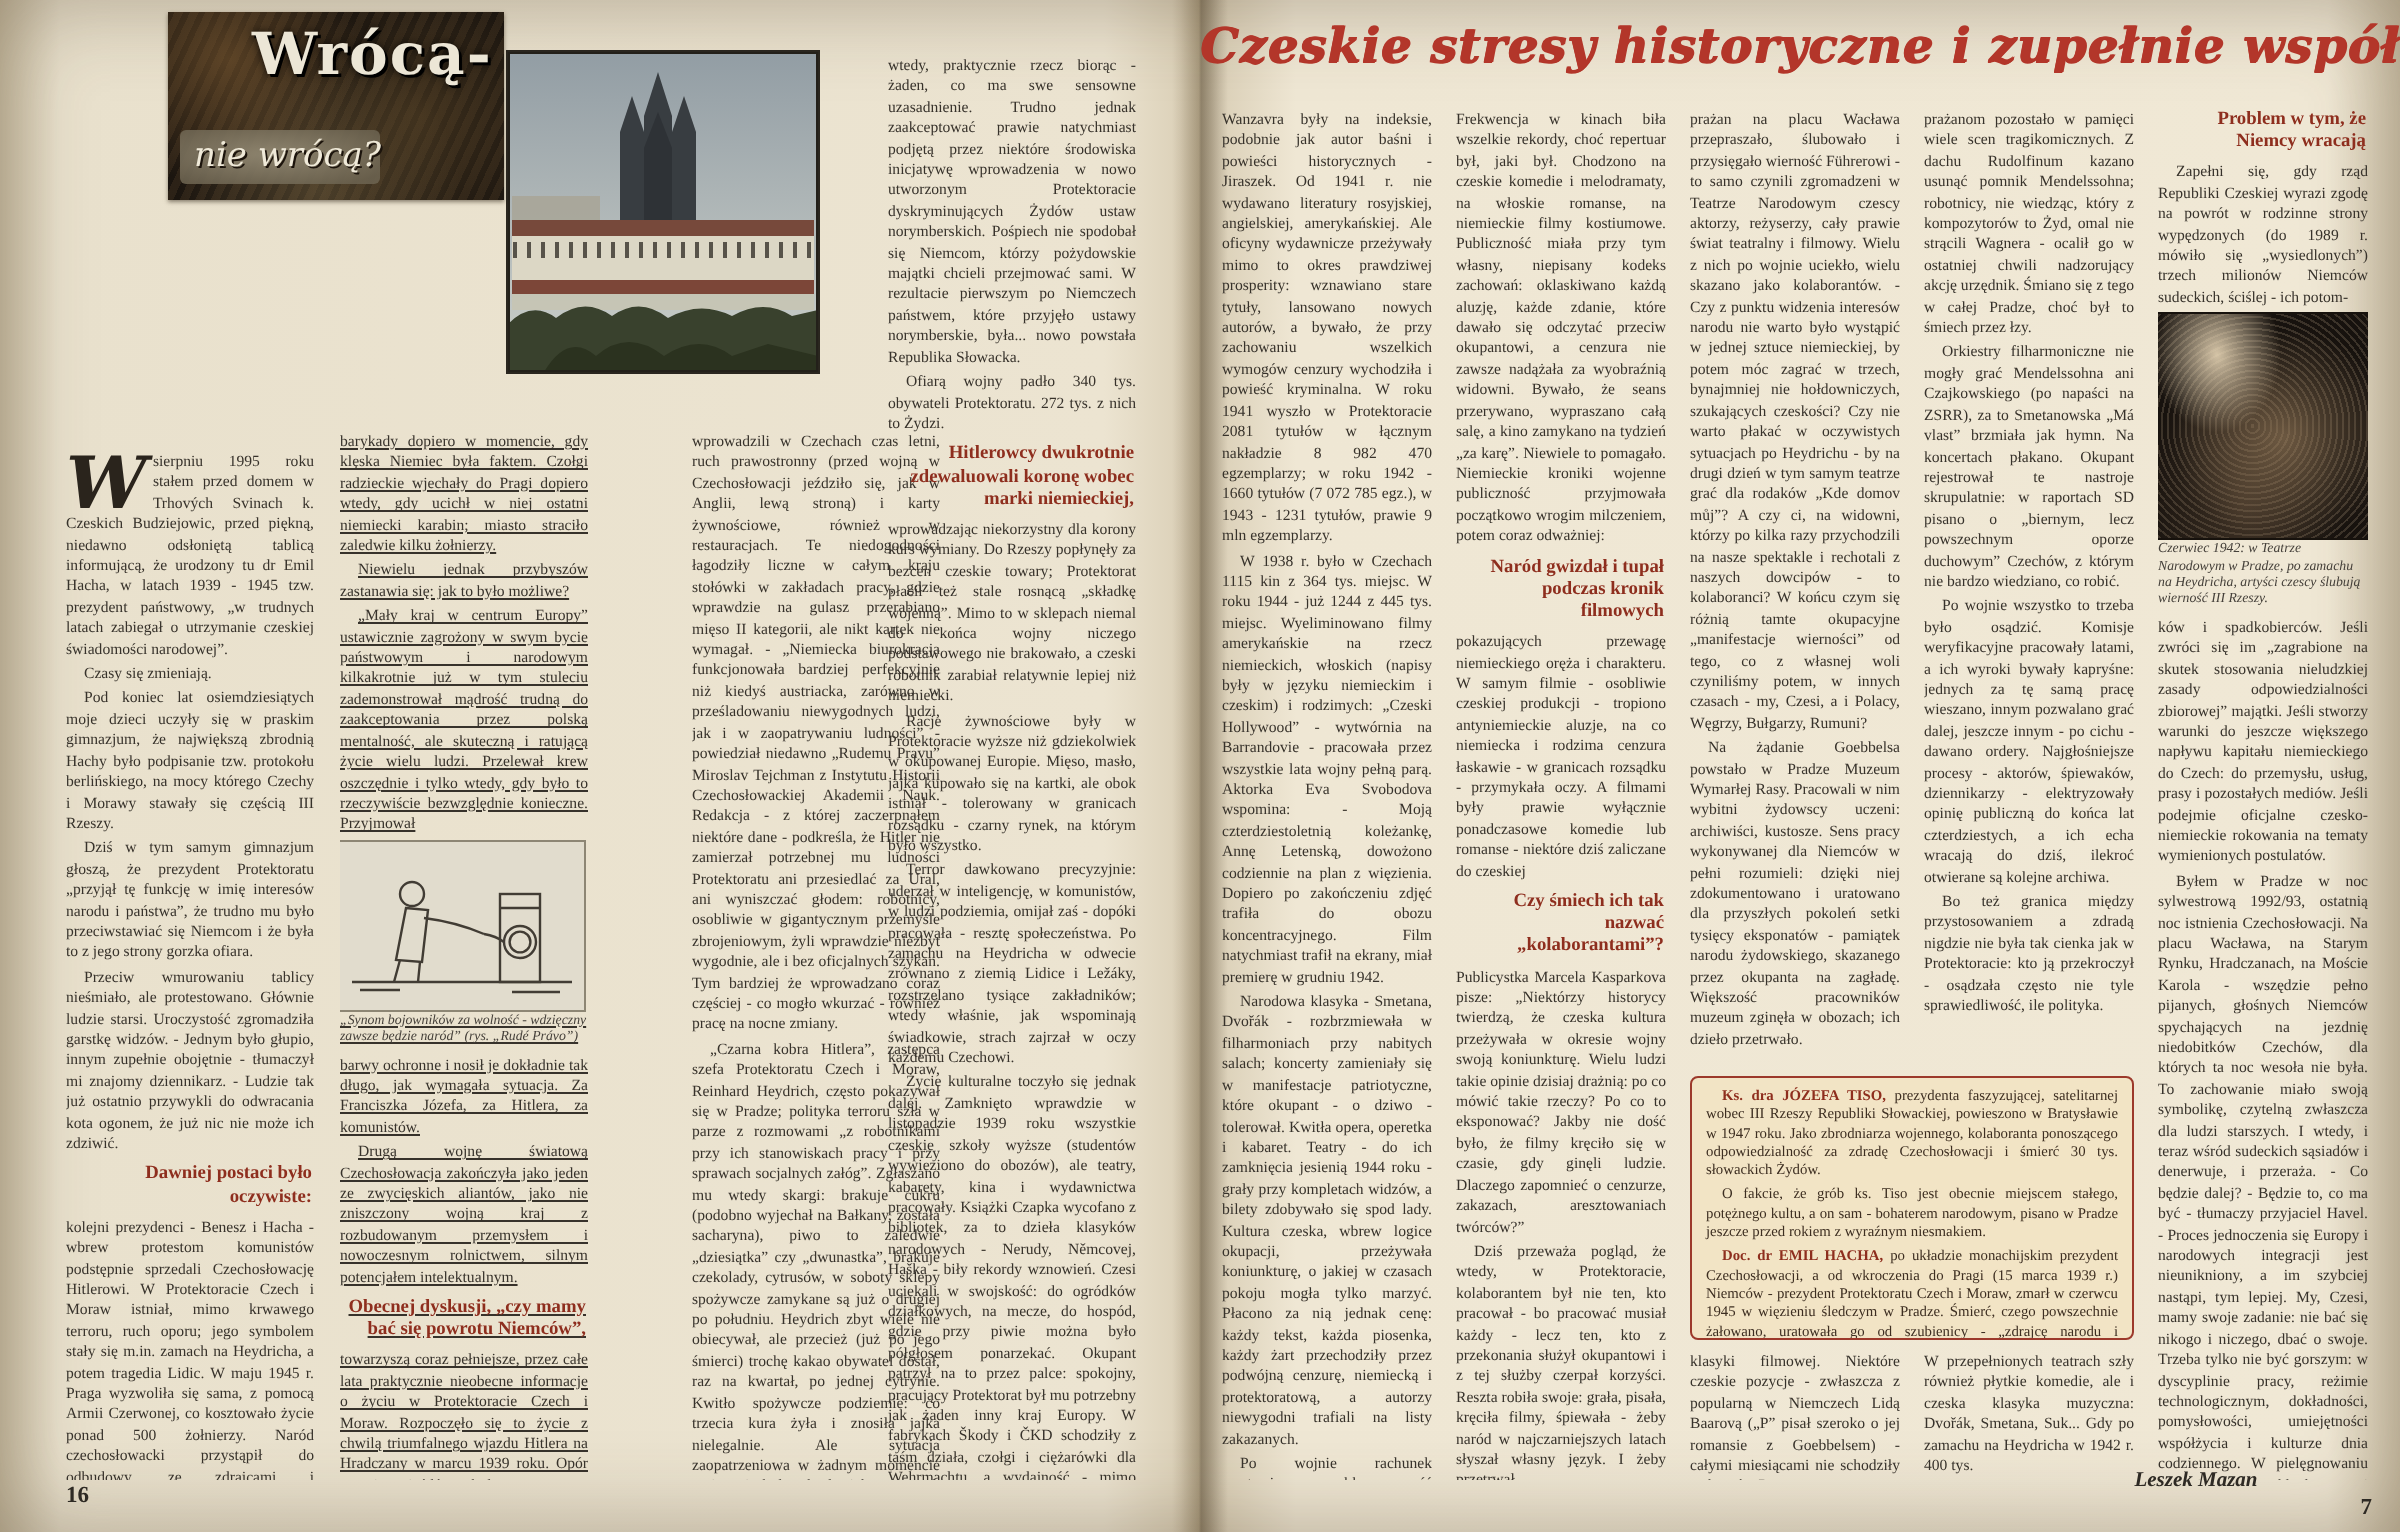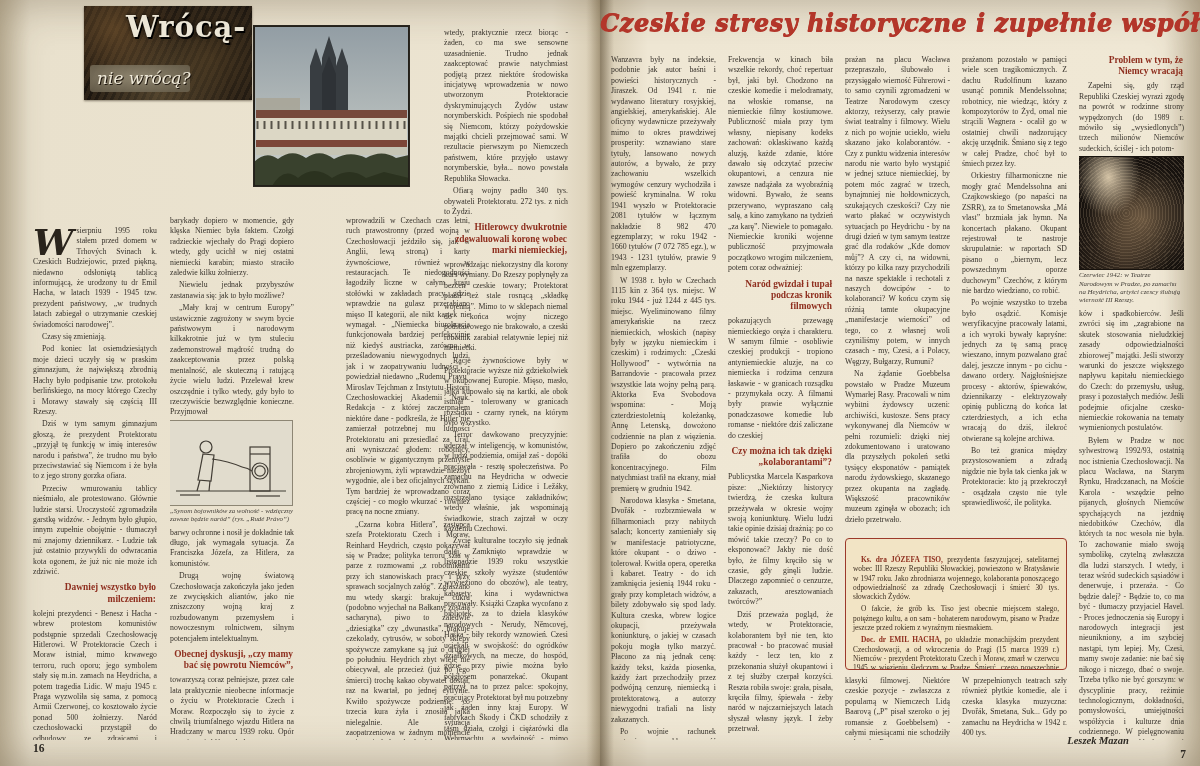--- a/index.html
+++ b/index.html
@@ -42,21 +42,21 @@
     font-size:9.4px;line-height:11.2px;margin:5px 1px 4px 1px;text-indent:0;}
   .dropcap{float:left;font-family:"DejaVu Serif",serif;font-weight:bold;font-style:italic;
     font-size:36px;line-height:30px;padding:1px 3px 0 0;color:#2a241c;}
   .caption{font-style:italic;font-size:6.9px;line-height:8.4px;text-align:left;color:#45403a;text-indent:0 !important;margin:0 0 4px 0 !important;}
   
   .rtitle{position:absolute;left:600px;top:8px;width:596px;text-align:center;white-space:nowrap;
     font-family:"DejaVu Serif",serif;font-weight:bold;font-style:italic;font-size:24px;color:#b3362a;
     letter-spacing:.5px;text-shadow:.7px 0 0 #b3362a,0 .5px 0 #b3362a;}
   
   .hbox{position:absolute;left:845px;top:538px;width:222px;height:132px;box-sizing:border-box;
-    background:#f2e4c5;border:1.5px solid #9c392b;border-radius:4px;padding:16px 7px;overflow:hidden;
+    background:#f2e4c5;border:1.5px solid #9c392b;border-radius:4px;padding:4px 7px;overflow:hidden;
     font-size:7.4px;line-height:9.3px;text-align:justify;color:#3d2e21;}
   .hbox p{margin:0 0 3px 0;text-indent:8px;}
   .hbox .bname{font-weight:bold;color:#8e2e1e;}
   
   .pgnum{position:absolute;font-weight:bold;font-size:11.5px;color:#2e2a24;}
   .byline{position:absolute;left:1010px;top:735px;width:176px;text-align:center;
     font-weight:bold;font-style:italic;font-size:10.5px;color:#2e2a24;}
 </style>
 </head>
 <body>
@@ -95,26 +95,26 @@
       <rect x="0.5" y="0.5" width="154" height="159" fill="none" stroke="#23201a" stroke-width="1"></rect>
     </svg>
   </div>
 
   <div class="col" style="left:33px;top:226px;width:124px;height:514px;">
     <p class="cont"><span class="dropcap">W</span><span>sierpniu 1995 roku stałem przed domem w Trhových Svinach k. Czeskich Budziejowic, przed piękną, niedawno odsłoniętą tablicą informującą, że urodzony tu dr Emil Hacha, w latach 1939 - 1945 tzw. prezydent państwowy, „w trudnych latach zabiegał o utrzymanie czeskiej świadomości narodowej”.</span></p>
     <p>Czasy się zmieniają.</p>
     <p>Pod koniec lat osiemdziesiątych moje dzieci uczyły się w praskim gimnazjum, że największą zbrodnią Hachy było podpisanie tzw. protokołu berlińskiego, na mocy którego Czechy i Morawy stawały się częścią III Rzeszy.</p>
     <p>Dziś w tym samym gimnazjum głoszą, że prezydent Protektoratu „przyjął tę funkcję w imię interesów narodu i państwa”, że trudno mu było przeciwstawiać się Niemcom i że była to z jego strony gorzka ofiara.</p>
     <p>Przeciw wmurowaniu tablicy nieśmiało, ale protestowano. Głównie ludzie starsi. Uroczystość zgromadziła garstkę widzów. - Jednym było głupio, innym zupełnie obojętnie - tłumaczył mi znajomy dziennikarz. - Ludzie tak już ostatnio przywykli do odwracania kota ogonem, że już nic nie może ich zdziwić.</p>
-    <h3 class="redhead">Dawniej wszystko było milczeniem:</h3>
+    <h3 class="redhead">Dawniej postaci było oczywiste:</h3>
     <p class="cont">kolejni prezydenci - Benesz i Hacha - wbrew protestom komunistów podstępnie sprzedali Czechosłowację Hitlerowi. W Protektoracie Czech i Moraw istniał, mimo krwawego terroru, ruch oporu; jego symbolem stały się m.in. zamach na Heydricha, a potem tragedia Lidic. W maju 1945 r. Praga wyzwoliła się sama, z pomocą Armii Czerwonej, co kosztowało życie ponad 500 żołnierzy. Naród czechosłowacki przystąpił do odbudowy, ze zdrajcami i kolaborantami skrupulatnie rozliczył się z historią.</p>
 
   </div>
 
-  <div class="col" style="left:170px;top:216px;width:124px;height:524px;">
+  <div class="col" style="left:170px;top:216px;width:124px;height:524px;text-decoration:underline;">
     <p class="cont">barykady dopiero w momencie, gdy klęska Niemiec była faktem. Czołgi radzieckie wjechały do Pragi dopiero wtedy, gdy ucichł w niej ostatni niemiecki karabin; miasto straciło zaledwie kilku żołnierzy.</p>
     <p>Niewielu jednak przybyszów zastanawia się: jak to było możliwe?</p>
     <p>„Mały kraj w centrum Europy” ustawicznie zagrożony w swym bycie państwowym i narodowym kilkakrotnie już w tym stuleciu zademonstrował mądrość trudną do zaakceptowania przez polską mentalność, ale skuteczną i ratującą życie wielu ludzi. Przelewał krew oszczędnie i tylko wtedy, gdy było to rzeczywiście bezwzględnie konieczne. Przyjmował</p>
     <div class="cartoon">
       <svg width="122" height="84" viewBox="0 0 122 84" xmlns="http://www.w3.org/2000/svg">
         <rect width="122" height="84" fill="#e1dccd"></rect>
         <g stroke="#413c34" stroke-width="1.2" fill="none">
           <line x1="6" y1="70" x2="116" y2="70"></line>
           <line x1="10" y1="74" x2="30" y2="74"></line>
             <line x1="86" y1="75" x2="110" y2="75"></line>
@@ -161,21 +161,21 @@
     <p class="cont">Wanzavra były na indeksie, podobnie jak autor baśni i powieści historycznych - Jiraszek. Od 1941 r. nie wydawano literatury rosyjskiej, angielskiej, amerykańskiej. Ale oficyny wydawnicze przeżywały mimo to okres prawdziwej prosperity: wznawiano stare tytuły, lansowano nowych autorów, a bywało, że przy zachowaniu wszelkich wymogów cenzury wychodziła i powieść kryminalna. W roku 1941 wyszło w Protektoracie 2081 tytułów w łącznym nakładzie 8 982 470 egzemplarzy; w roku 1942 - 1660 tytułów (7 072 785 egz.), w 1943 - 1231 tytułów, prawie 9 mln egzemplarzy.</p>
     <p>W 1938 r. było w Czechach 1115 kin z 364 tys. miejsc. W roku 1944 - już 1244 z 445 tys. miejsc. Wyeliminowano filmy amerykańskie na rzecz niemieckich, włoskich (napisy były w języku niemieckim i czeskim) i rodzimych: „Czeski Hollywood” - wytwórnia na Barrandovie - pracowała przez wszystkie lata wojny pełną parą. Aktorka Eva Svobodova wspomina: - Moją czterdziestoletnią koleżankę, Annę Letenską, dowożono codziennie na plan z więzienia. Dopiero po zakończeniu zdjęć trafiła do obozu koncentracyjnego. Film natychmiast trafił na ekrany, miał premierę w grudniu 1942.</p>
     <p>Narodowa klasyka - Smetana, Dvořák - rozbrzmiewała w filharmoniach przy nabitych salach; koncerty zamieniały się w manifestacje patriotyczne, które okupant - o dziwo - tolerował. Kwitła opera, operetka i kabaret. Teatry - do ich zamknięcia jesienią 1944 roku - grały przy kompletach widzów, a bilety zdobywało się spod lady. Kultura czeska, wbrew logice okupacji, przeżywała koniunkturę, o jakiej w czasach pokoju mogła tylko marzyć. Płacono za nią jednak cenę: każdy tekst, każda piosenka, każdy żart przechodziły przez podwójną cenzurę, niemiecką i protektoratową, a autorzy niewygodni trafiali na listy zakazanych.</p>
     <p>Po wojnie rachunek wystawiono szybko: część twórców uznano za kolaborantów, część uciekła na Zachód, reszta tłumaczyła się latami.</p>
   </div>
 
   <div class="col" style="left:728px;top:55px;width:105px;height:685px;">
     <p class="cont">Frekwencja w kinach biła wszelkie rekordy, choć repertuar był, jaki był. Chodzono na czeskie komedie i melodramaty, na włoskie romanse, na niemieckie filmy kostiumowe. Publiczność miała przy tym własny, niepisany kodeks zachowań: oklaskiwano każdą aluzję, każde zdanie, które dawało się odczytać przeciw okupantowi, a cenzura nie zawsze nadążała za wyobraźnią widowni. Bywało, że seans przerywano, wypraszano całą salę, a kino zamykano na tydzień „za karę”. Niewiele to pomagało. Niemieckie kroniki wojenne publiczność przyjmowała początkowo wrogim milczeniem, potem coraz odważniej:</p>
     <h3 class="redhead">Naród gwizdał i tupał podczas kronik filmowych</h3>
     <p class="cont">pokazujących przewagę niemieckiego oręża i charakteru. W samym filmie - osobliwie czeskiej produkcji - tropiono antyniemieckie aluzje, na co niemiecka i rodzima cenzura łaskawie - w granicach rozsądku - przymykała oczy. A filmami były prawie wyłącznie ponadczasowe komedie lub romanse - niektóre dziś zaliczane do czeskiej</p>
-    <h3 class="redhead">Czy można ich tak dzięki „kolaborantami”?</h3>
+    <h3 class="redhead">Czy śmiech ich tak nazwać „kolaborantami”?</h3>
     <p class="cont">Publicystka Marcela Kasparkova pisze: „Niektórzy historycy twierdzą, że czeska kultura przeżywała w okresie wojny swoją koniunkturę. Wielu ludzi takie opinie dzisiaj drażnią: po co mówić takie rzeczy? Po co to eksponować? Jakby nie dość było, że filmy kręciło się w czasie, gdy ginęli ludzie. Dlaczego zapomnieć o cenzurze, zakazach, aresztowaniach twórców?”</p>
     <p>Dziś przeważa pogląd, że wtedy, w Protektoracie, kolaborantem był nie ten, kto pracował - bo pracować musiał każdy - lecz ten, kto z przekonania służył okupantowi i z tej służby czerpał korzyści. Reszta robiła swoje: grała, pisała, kręciła filmy, śpiewała - żeby naród w najczarniejszych latach słyszał własny język. I żeby przetrwał.</p>
   </div>
 
   <div class="col" style="left:845px;top:55px;width:105px;height:479px;">
     <p class="cont">prażan na placu Wacława przepraszało, ślubowało i przysięgało wierność Führerowi - to samo czynili zgromadzeni w Teatrze Narodowym czescy aktorzy, reżyserzy, cały prawie świat teatralny i filmowy. Wielu z nich po wojnie uciekło, wielu skazano jako kolaborantów. - Czy z punktu widzenia interesów narodu nie warto było wystąpić w jednej sztuce niemieckiej, by potem móc zagrać w trzech, bynajmniej nie hołdowniczych, szukających czeskości? Czy nie warto płakać w oczywistych sytuacjach po Heydrichu - by na drugi dzień w tym samym teatrze grać dla rodaków „Kde domov můj”? A czy ci, na widowni, którzy po kilka razy przychodzili na nasze spektakle i rechotali z naszych dowcipów - to kolaboranci? W końcu czym się różnią tamte okupacyjne „manifestacje wierności” od tego, co z własnej woli czyniliśmy potem, w innych czasach - my, Czesi, a i Polacy, Węgrzy, Bułgarzy, Rumuni?</p>
     <p>Na żądanie Goebbelsa powstało w Pradze Muzeum Wymarłej Rasy. Pracowali w nim wybitni żydowscy uczeni: archiwiści, kustosze. Sens pracy wykonywanej dla Niemców w pełni rozumieli: dzięki niej zdokumentowano i uratowano dla przyszłych pokoleń setki tysięcy eksponatów - pamiątek narodu żydowskiego, skazanego przez okupanta na zagładę. Większość pracowników muzeum zginęła w obozach; ich dzieło przetrwało.</p>
   </div>
 
   <div class="col" style="left:962px;top:55px;width:105px;height:479px;">

